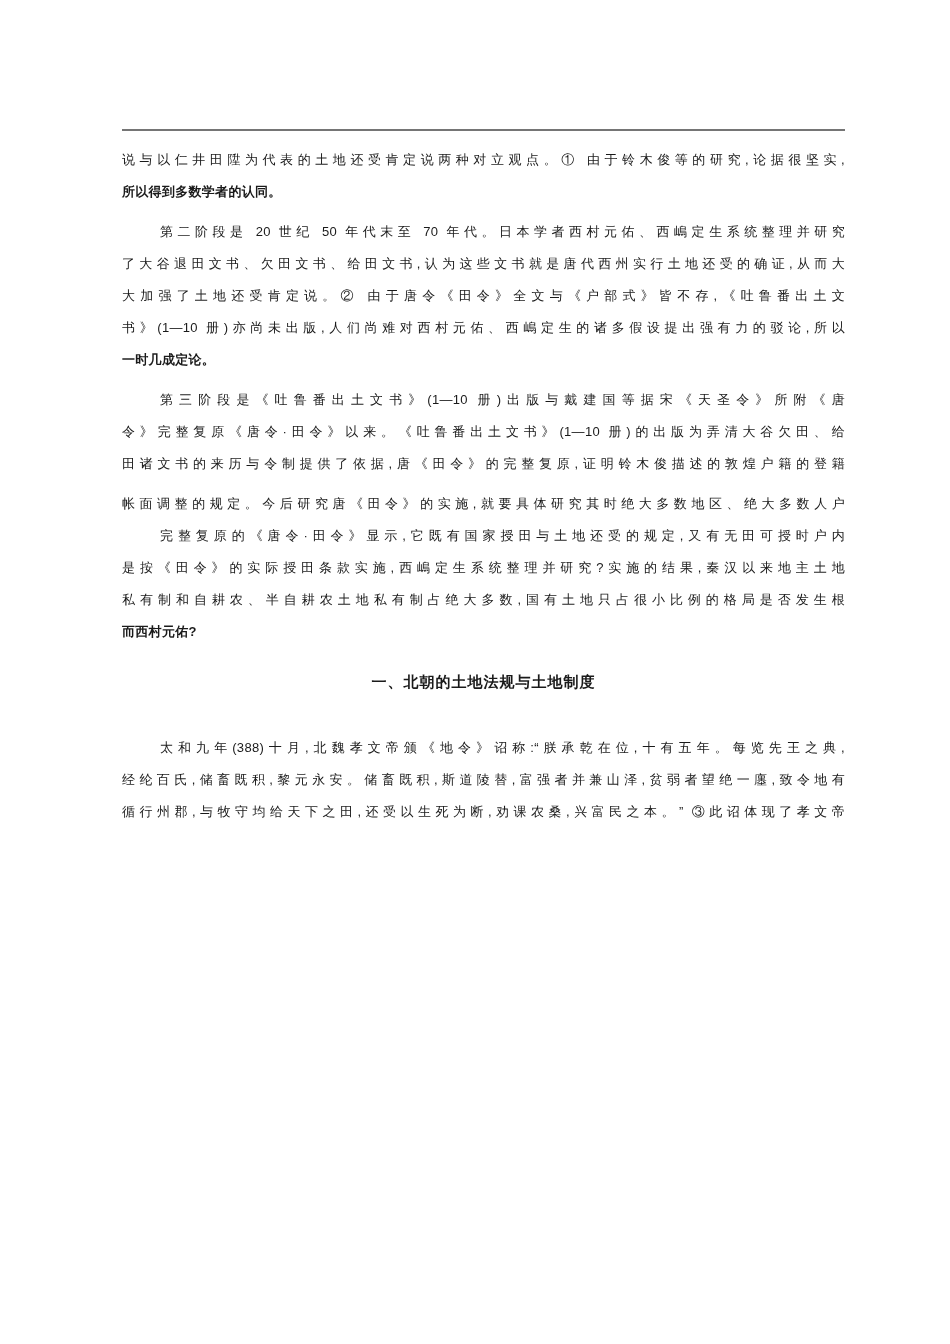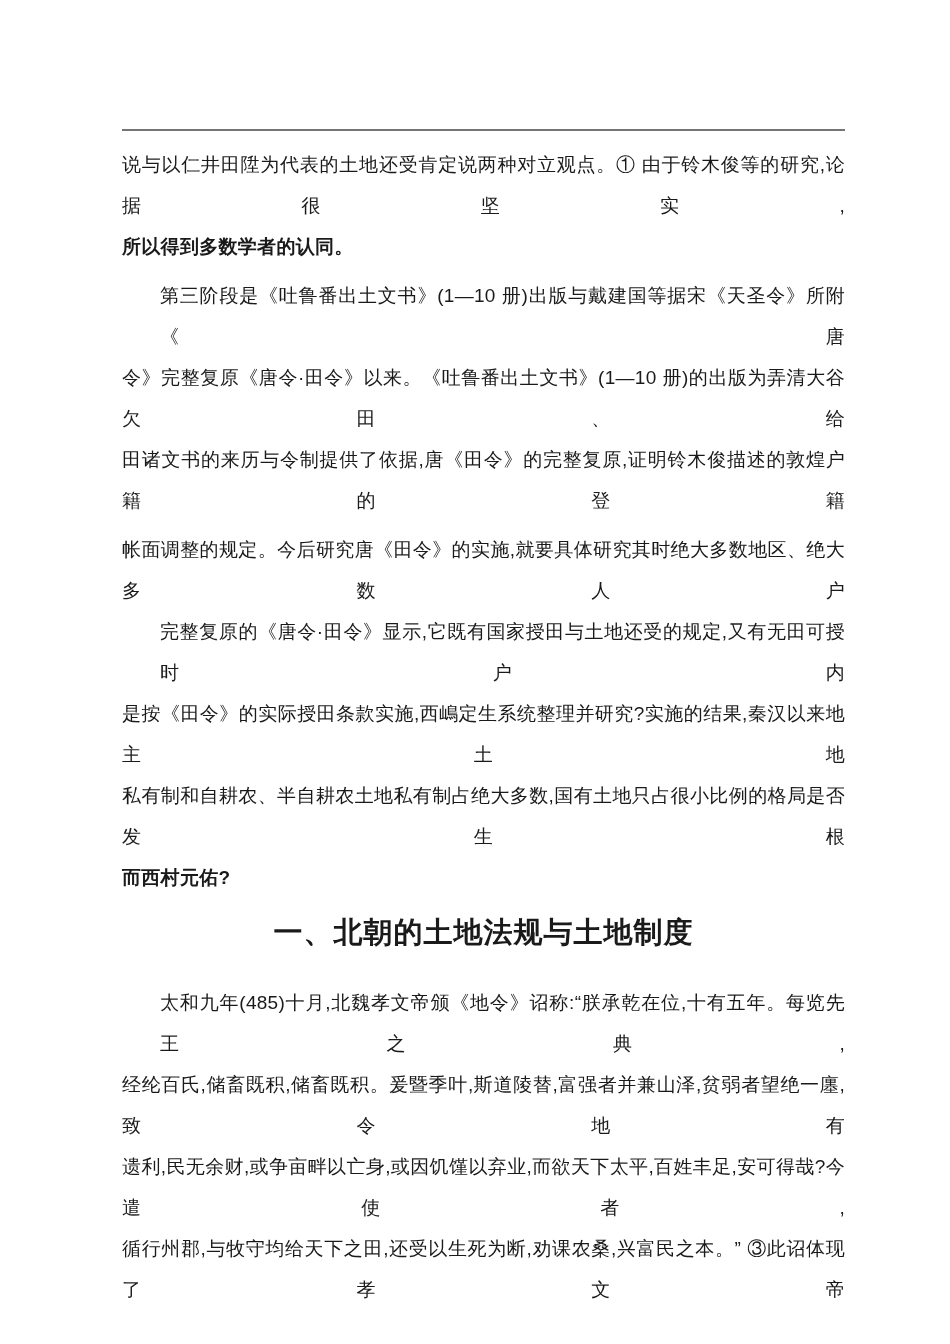--- a/index.html
+++ b/index.html
@@ -17,71 +17,77 @@
     overflow:hidden;
     position:relative;
   }
   .top-rule {
     border:none;
     border-top:2px solid #757575;
     margin:0 0 13px 0;
   }
   .bodytext { }
   .para {
-    font-size:19px;
-    line-height:41px;
+    font-size:13px;
+    line-height:32px;
     font-weight:400;
     letter-spacing:0.3px;
   }
   .para + .para { margin-top:8px; }
   .line {
     text-align:justify;
     text-align-last:justify;
     white-space:normal;
   }
   .line.last { text-align-last:left;font-weight:bold; }
   .line.indent { padding-left:38px; }
   h2.section-heading {
-    font-size:29px;
+    font-size:15px;
     line-height:32px;
     font-weight:700;
     text-align:center;
     margin:18px 0 34px 0;
     letter-spacing:1px;
   }
 </style>
 </head>
 <body>
 
 <div class="page">
   <hr class="top-rule">
 
   <div class="bodytext">
       <div class="para">
         <div class="line">说与以仁井田陞为代表的土地还受肯定说两种对立观点。① 由于铃木俊等的研究,论据很坚实,</div>
         <div class="line last">所以得到多数学者的认同。</div>
       </div>
       <div class="para">
+        <div class="line indent">第二阶段是 20 世纪 50 年代末至 70 年代。日本学者西村元佑、西嶋定生系统整理并研究</div>
+        <div class="line">了大谷退田文书、欠田文书、给田文书,认为这些文书就是唐代西州实行土地还受的确证,从而大</div>
+        <div class="line">大加强了土地还受肯定说。② 由于唐令《田令》全文与《户部式》皆不存,《吐鲁番出土文</div>
+        <div class="line">书》(1—10 册)亦尚未出版,人们尚难对西村元佑、西嶋定生的诸多假设提出强有力的驳论,所以</div>
+        <div class="line last">一时几成定论。</div>
+      </div>
+      <div class="para">
         <div class="line indent">第三阶段是《吐鲁番出土文书》(1—10 册)出版与戴建国等据宋《天圣令》所附《唐</div>
         <div class="line">令》完整复原《唐令·田令》以来。《吐鲁番出土文书》(1—10 册)的出版为弄清大谷欠田、给</div>
         <div class="line">田诸文书的来历与令制提供了依据,唐《田令》的完整复原,证明铃木俊描述的敦煌户籍的登籍</div>
       </div>
       <div class="para">
         <div class="line">帐面调整的规定。今后研究唐《田令》的实施,就要具体研究其时绝大多数地区、绝大多数人户</div>
         <div class="line indent">完整复原的《唐令·田令》显示,它既有国家授田与土地还受的规定,又有无田可授时户内</div>
         <div class="line">是按《田令》的实际授田条款实施,西嶋定生系统整理并研究?实施的结果,秦汉以来地主土地</div>
         <div class="line">私有制和自耕农、半自耕农土地私有制占绝大多数,国有土地只占很小比例的格局是否发生根</div>
         <div class="line last">而西村元佑?</div>
       </div>
     </div>
 
   <h2 class="section-heading">一、北朝的土地法规与土地制度</h2>
 
   <div class="bodytext">
       <div class="para">
-        <div class="line indent">太和九年(485)十月,北魏孝文帝颁《地令》诏称:“朕承乾在位,十有五年。每览先王之典,</div>
-        <div class="line">经纶百氏,储畜既积,储畜既积。爰暨季叶,斯道陵替,富强者并兼山泽,贫弱者望绝一廛,致令地有</div>
-        <div class="line">遗利,民无余财,或争亩畔以亡身,或因饥馑以弃业,而欲天下太平,百姓丰足,安可得哉?今遣使者,</div>
+        <div class="line indent">太和九年(388)十月,北魏孝文帝颁《地令》诏称:“朕承乾在位,十有五年。每览先王之典,</div>
+        <div class="line">经纶百氏,储畜既积,黎元永安。储畜既积,斯道陵替,富强者并兼山泽,贫弱者望绝一廛,致令地有</div>
         <div class="line">循行州郡,与牧守均给天下之田,还受以生死为断,劝课农桑,兴富民之本。” ③此诏体现了孝文帝</div>
       </div>
     </div>
 
 </div>
 
 </body></html>

